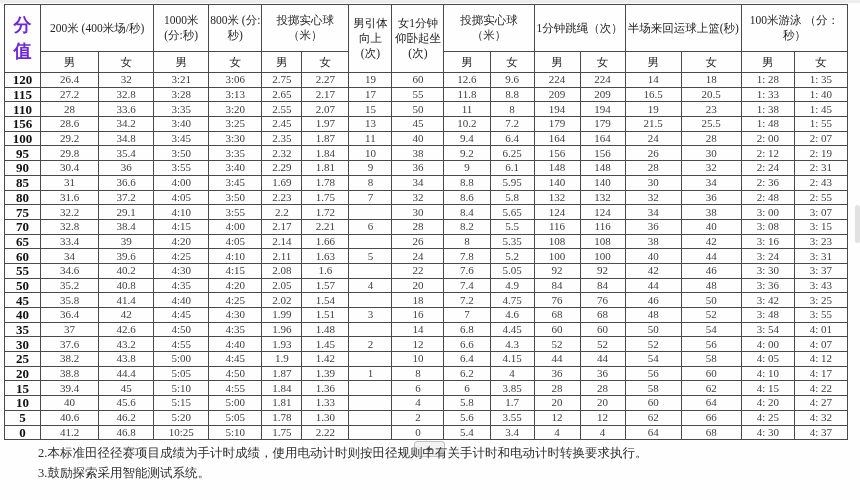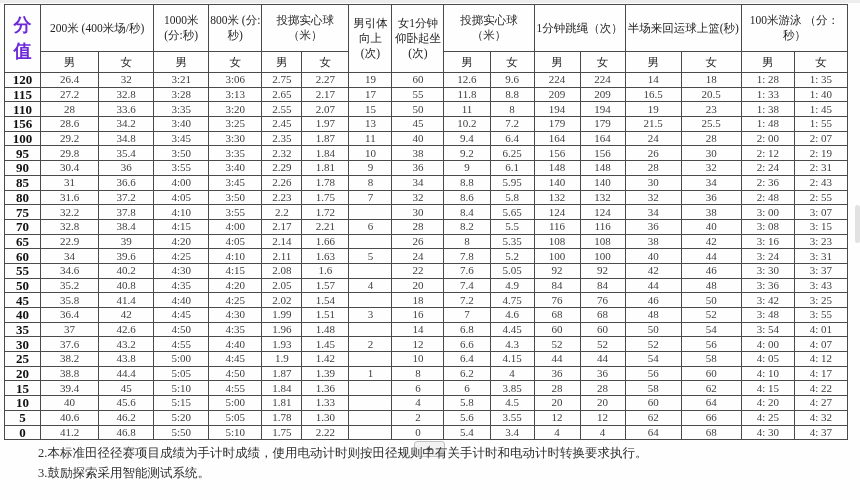--- a/index.html
+++ b/index.html
@@ -235,21 +235,21 @@
         <td>32</td>
         <td>2: 24</td>
         <td>2: 31</td>
       </tr>
       <tr>
         <td class="score">85</td>
         <td>31</td>
         <td>36.6</td>
         <td>4:00</td>
         <td>3:45</td>
-        <td>2.26</td>
+        <td>1.69</td>
         <td>1.78</td>
         <td>8</td>
         <td>34</td>
         <td>8.8</td>
         <td>5.95</td>
         <td>140</td>
         <td>140</td>
         <td>30</td>
         <td>34</td>
         <td>2: 36</td>
@@ -270,21 +270,21 @@
         <td>132</td>
         <td>132</td>
         <td>32</td>
         <td>36</td>
         <td>2: 48</td>
         <td>2: 55</td>
       </tr>
       <tr>
         <td class="score">75</td>
         <td>32.2</td>
-        <td>37.8</td>
+        <td>29.1</td>
         <td>4:10</td>
         <td>3:55</td>
         <td>2.2</td>
         <td>1.72</td>
         <td></td>
         <td>30</td>
         <td>8.4</td>
         <td>5.65</td>
         <td>124</td>
         <td>124</td>
@@ -307,21 +307,21 @@
         <td>5.5</td>
         <td>116</td>
         <td>116</td>
         <td>36</td>
         <td>40</td>
         <td>3: 08</td>
         <td>3: 15</td>
       </tr>
       <tr>
         <td class="score">65</td>
-        <td>22.9</td>
+        <td>33.4</td>
         <td>39</td>
         <td>4:20</td>
         <td>4:05</td>
         <td>2.14</td>
         <td>1.66</td>
         <td></td>
         <td>26</td>
         <td>8</td>
         <td>5.35</td>
         <td>108</td>
@@ -525,21 +525,21 @@
         <td class="score">10</td>
         <td>40</td>
         <td>45.6</td>
         <td>5:15</td>
         <td>5:00</td>
         <td>1.81</td>
         <td>1.33</td>
         <td></td>
         <td>4</td>
         <td>5.8</td>
-        <td>4.5</td>
+        <td>1.7</td>
         <td>20</td>
         <td>20</td>
         <td>60</td>
         <td>64</td>
         <td>4: 20</td>
         <td>4: 27</td>
       </tr>
       <tr>
         <td class="score">5</td>
         <td>40.6</td>
@@ -556,21 +556,21 @@
         <td>12</td>
         <td>62</td>
         <td>66</td>
         <td>4: 25</td>
         <td>4: 32</td>
       </tr>
       <tr>
         <td class="score">0</td>
         <td>41.2</td>
         <td>46.8</td>
-        <td>5:50</td>
+        <td>10:25</td>
         <td>5:10</td>
         <td>1.75</td>
         <td>2.22</td>
         <td></td>
         <td>0</td>
         <td>5.4</td>
         <td>3.4</td>
         <td>4</td>
         <td>4</td>
         <td>64</td>

